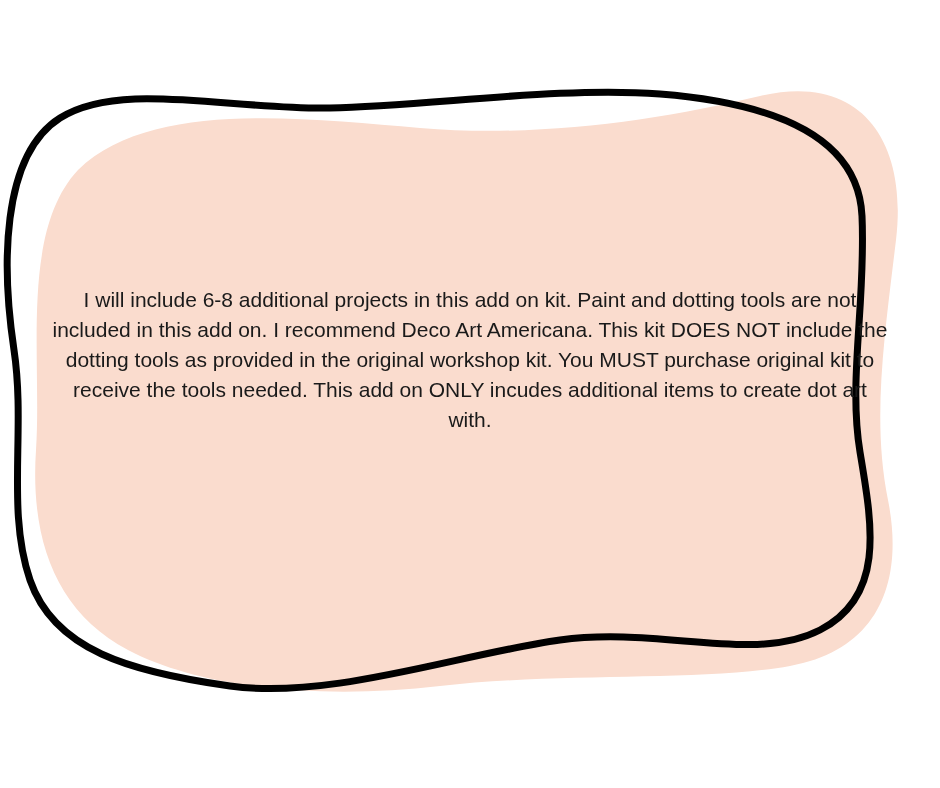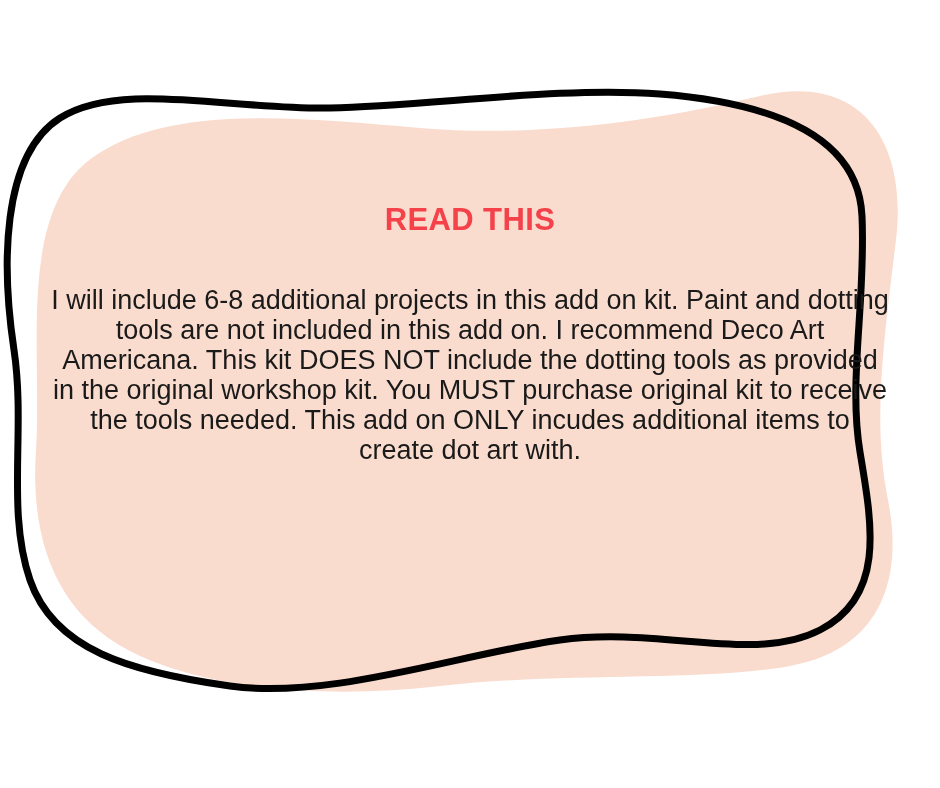--- a/index.html
+++ b/index.html
@@ -44,21 +44,21 @@
     font-weight: bold;
     letter-spacing: 0.4px;
     color: #f4414a;
   }
   .body-text {
     position: absolute;
     left: 50px;
     top: 285px;
     width: 840px;
     text-align: center;
-    font-size: 27px;
+    font-size: 21px;
     line-height: 30px;
     color: #1a1a1a;
   }
 </style>
 </head>
 <body>
 
 <div id="canvas">
 
   <svg id="blob-layer" viewBox="0 0 940 788" preserveAspectRatio="none">
@@ -79,17 +79,16 @@
              C 866,302 848,380 860,452
              C 872,524 886,596 820,630
              C 754,664 660,626 560,640
              C 460,654 330,700 230,686
              C 130,672 54,650 30,580
              C 6,510 26,430 14,350
              C 2,270 0,156 60,118 Z"></path>
   </svg>
 
   <div id="content">
-    <div class="heading">READ THIS</div>
     <div class="body-text">I will include 6-8 additional projects in this add on kit. Paint and dotting tools are not included in this add on. I recommend Deco Art Americana. This kit DOES NOT include the dotting tools as provided in the original workshop kit. You MUST purchase original kit to receive the tools needed. This add on ONLY incudes additional items to create dot art with.</div>
   </div>
 
 </div>
 
 </body></html>

